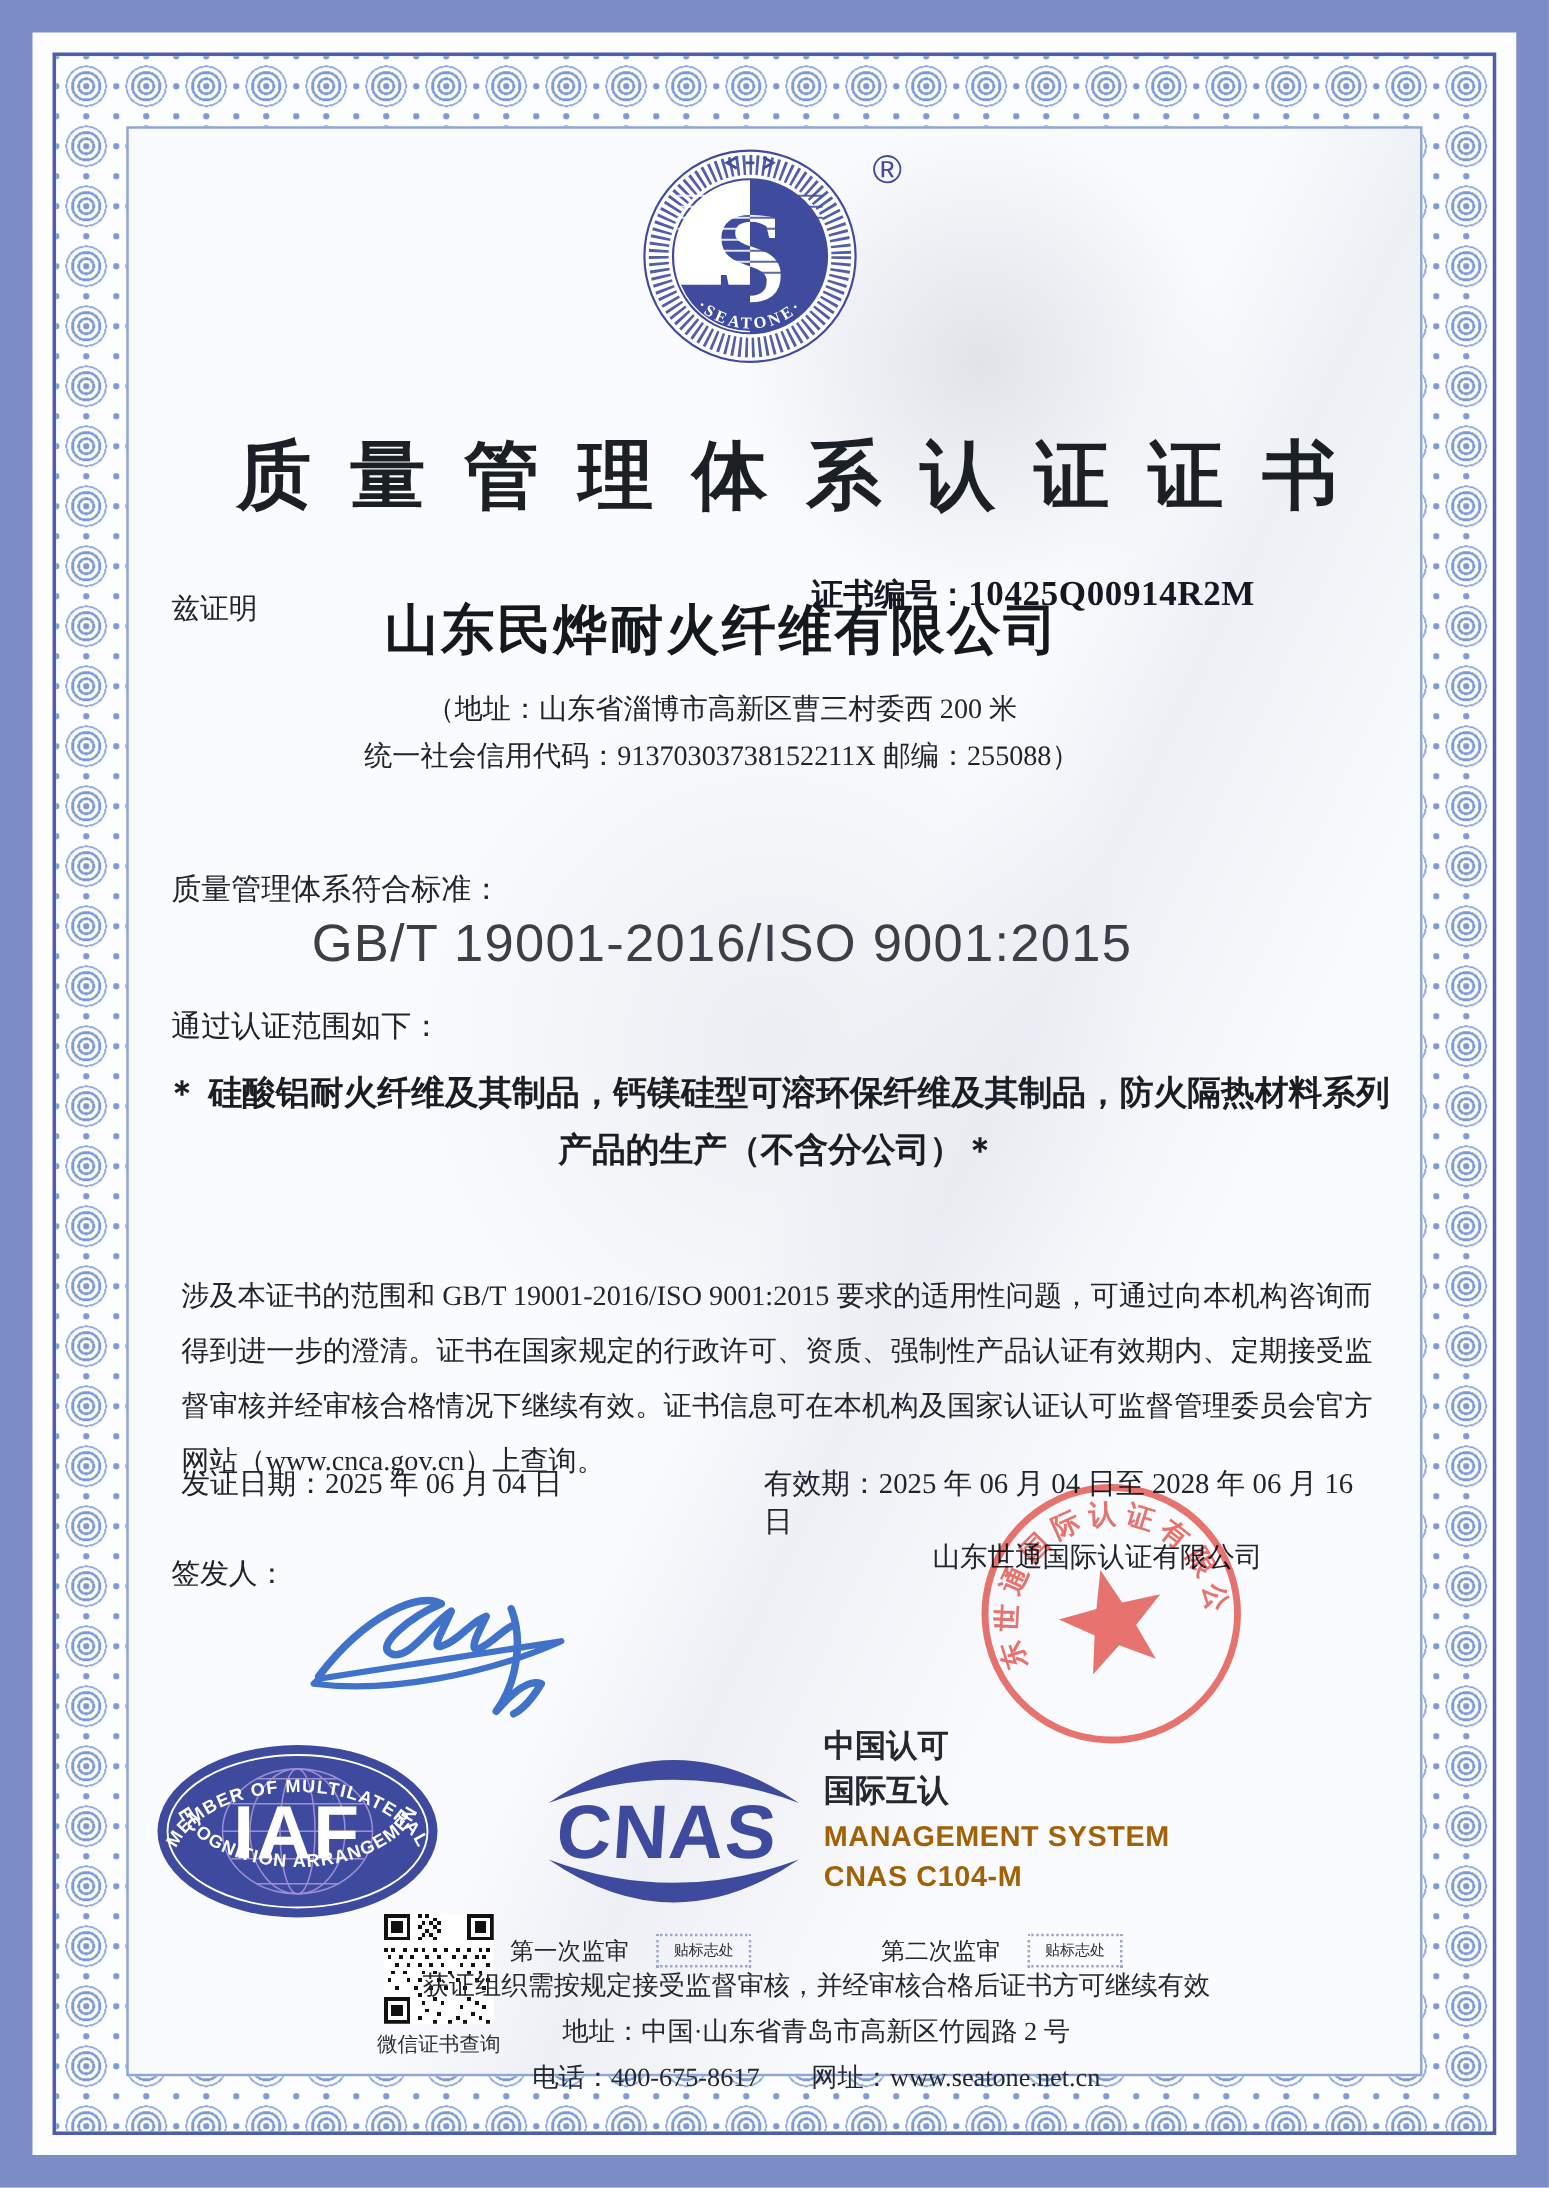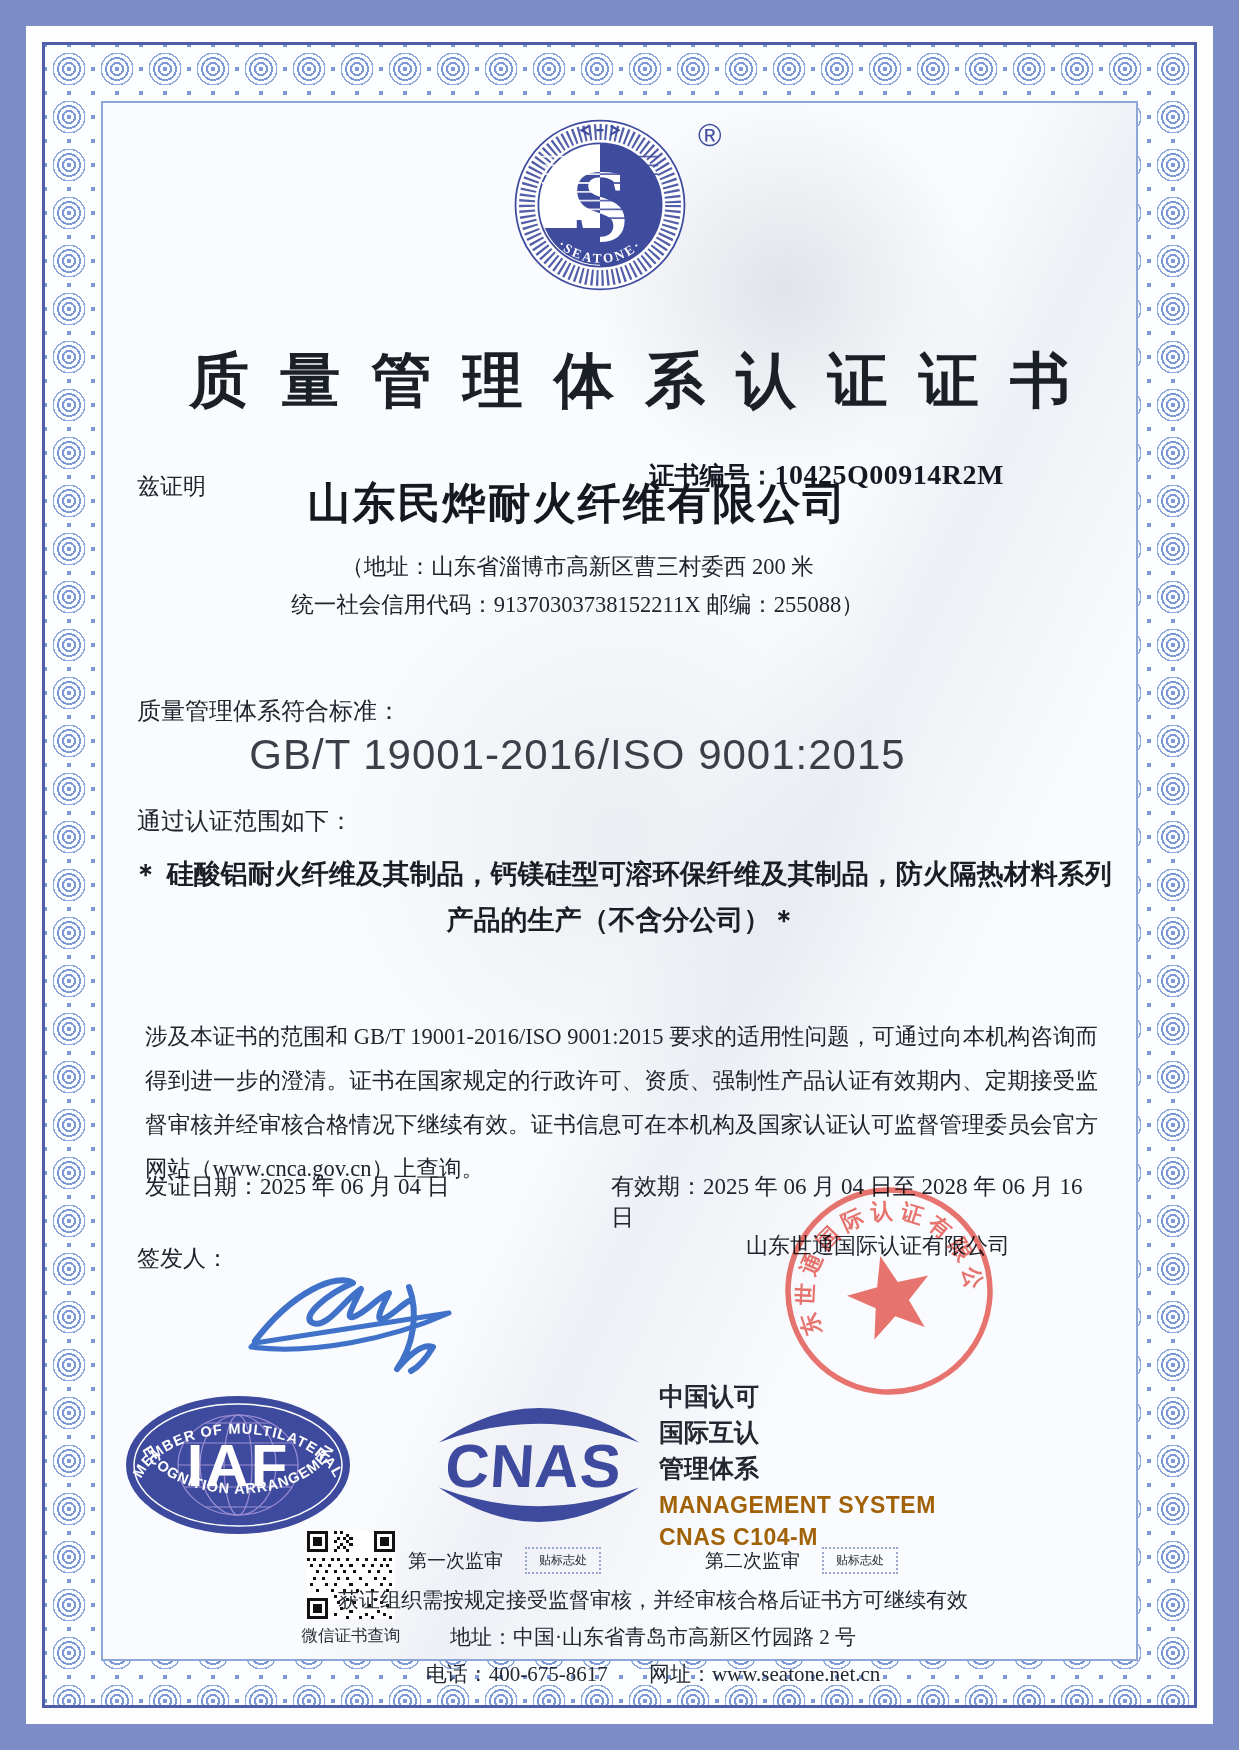--- a/index.html
+++ b/index.html
@@ -60,21 +60,21 @@
   .qr{top:1428px;left:204px;}
   .qr-label{top:1522px;left:182px;width:132px;text-align:center;font-size:16.5px;color:#2a2e36;}
   .cnas{top:1286px;left:328px;}
   .accr{top:1278px;left:556px;font-family:"Liberation Sans",sans-serif;color:#2e3440;}
   .accr .zh{font-size:25px;font-weight:600;line-height:36px;color:#23272f;font-family:Liberation Mono, monospace;}
   .accr .en{font-size:23px;font-weight:bold;line-height:32px;color:#a16207;letter-spacing:.5px;}
   .footer-center{top:1444px;left:150px;width:800px;text-align:center;font-size:21px;color:#23272f;}
   .audit-row{display:flex;justify-content:center;align-items:center;gap:22px;font-size:19px;}
   .audit-gap{width:60px;}
   .sticker-box{border:2px dotted #9aa7cf;padding:3px 12px;font-size:12px;color:#2a2e36;}
-  .note-line{margin-top:12px;}
+  .note-line{margin-top:0;}
   .addr-line{margin-top:9px;}
   .phone-line{margin-top:9px;}
   .phone-line .seg{margin:0 18px;}
   svg text{font-family:"Liberation Serif",serif;}
   .sans-svg text{font-family:"Liberation Sans",sans-serif;}
 </style>
 </head>
 <body>
 
 <div class="layer-blue"></div>
@@ -222,21 +222,20 @@
     <svg width="216" height="152" viewBox="0 0 220 154" class="sans-svg">
       <path d="M8,54 Q110,-16 212,54 Q110,16 8,54 Z" fill="#3d4a9d"></path>
       <path d="M8,100 Q110,170 212,100 Q110,138 8,100 Z" fill="#3d4a9d"></path>
       <text x="110" y="99" font-size="62" font-weight="bold" text-anchor="middle" fill="#3d4a9d" letter-spacing="1" transform="skewX(-4)">CNAS</text>
     </svg>
   </div>
 
   <div class="abs accr">
     <div class="zh">中国认可</div>
     <div class="zh">国际互认</div>
-    <div class="zh">管理体系</div>
     <div class="en">MANAGEMENT SYSTEM</div>
     <div class="en">CNAS C104-M</div>
   </div>
 
   <div class="abs footer-center">
     <div class="audit-row">
       <span>第一次监审</span>
       <span class="sticker-box">贴标志处</span>
       <span class="audit-gap"></span>
       <span>第二次监审</span>

